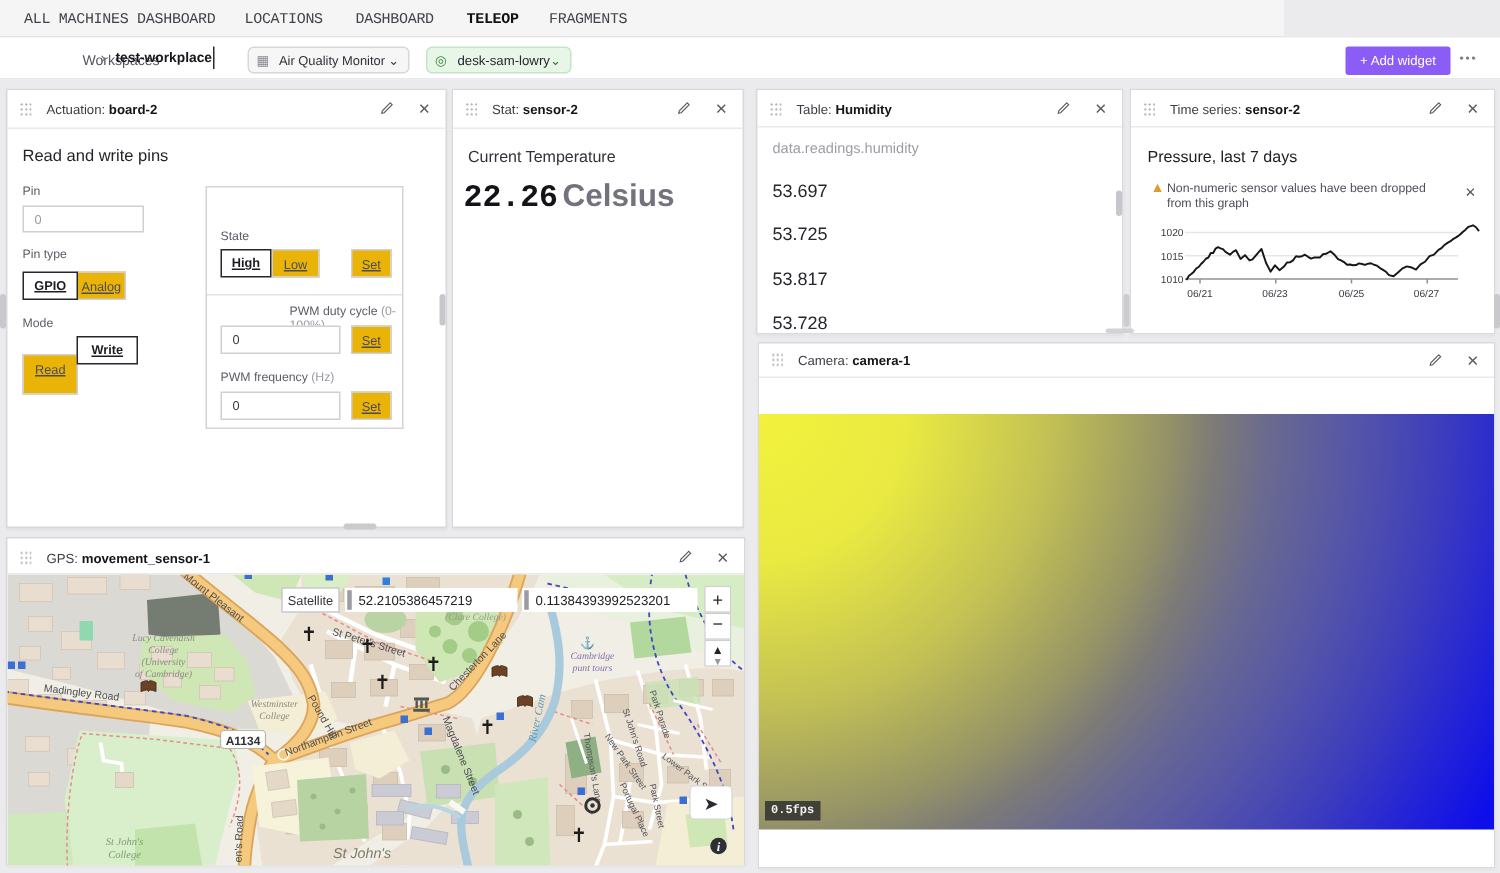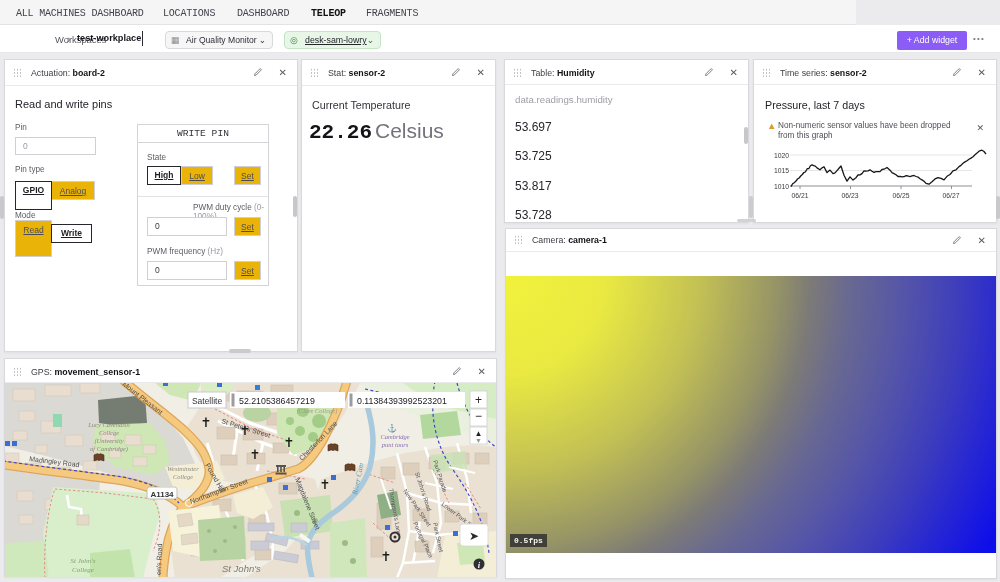--- a/index.html
+++ b/index.html
@@ -51,21 +51,21 @@
 .btn { position:absolute; font-size:8.5px; text-align:center;text-decoration:underline; }
 .btn.sel { background:#fff; border:1.5px solid #26262c; font-weight:bold; color:#1c1c22; z-index:2; }
 .btn.un  { background:#eab308; border:1px solid #cfcfd4; color:#4c4c55; }
 #panelWP { position:absolute; left:132px; top:64px; width:132px; height:162px; border:1px solid #d4d4d8; }
 #panelWP .ttl { position:absolute; left:0; top:0; right:0; height:18px; border-bottom:1px solid #d4d4d8; font-family:"Liberation Mono",monospace; font-size:9.6px; letter-spacing:0; color:#33333b; text-align:center; line-height:18px; }
 
 
 #wB .cap { position:absolute; left:10px; top:39px; font-size:10.7px; color:#33333b; }
 #wB .val { position:absolute; left:7px; top:59px; font-size:21px; }
 #wB .val .num { font-family:"Liberation Mono",monospace; font-weight:bold; color:#131318; }
-#wB .val .unit { color:#73737d; }
+#wB .val .unit { color:#73737d;font-weight:bold; }
 
 
 #wC .colh { position:absolute; left:10px; font-size:9.7px; color:#9d9da5; }
 #wC .row { position:absolute; left:10px; font-size:12px; color:#26262c; }
 
 
 #wD .h1 { position:absolute; left:11px; top:39px; font-size:10.7px; color:#1e1e24;text-align:right; }
 #wD .warn { position:absolute; left:13px; top:61px; width:200px; font-size:8.2px; color:#4f4f58; line-height:9.8px; }
 #wD .warn .tri { position:absolute; left:0px; top:0px; color:#e09b2d; font-size:9.5px; }
 #wD .warn .txt { display:block; margin-left:11px; }
@@ -99,48 +99,47 @@
   <span class="sep">›</span>
   <span class="wp">test-workplace</span>
   <span class="cursor"></span>
   <div class="pill" id="pill1">
       <span style="margin-left:5px;width:11px;color:#8a8a92;font-size:9px;">▦</span>
       <span style="margin-left:4px;">Air Quality Monitor</span>
       <span class="chev">⌄</span>
     </div>
   <div class="pill" id="pill2">
       <span style="margin-left:5px;width:11px;color:#3c8a3c;font-size:9px;">◎</span>
-      <span style="margin-left:4px;text-decoration:underline;">desk-sam-lowry</span>
+      <span style="margin-left:4px;">desk-sam-lowry</span>
       <span class="chev" style="color:#2f6e2f;">⌄</span>
     </div>
   <div id="addw">+ Add widget</div>
   <div id="dots">•••</div>
 </div>
 
 <div class="widget" id="wA">
   <div class="whead">
     <div class="drag"></div>
     <div class="t">Actuation: <b>board-2</b></div>
     <svg class="pencil" viewBox="0 0 16 16">
         <path d="M11.5 2.5l2 2L5 13l-2.6.6L3 11z" fill="none" stroke="#5a5a62" stroke-width="1.2"></path>
       </svg>
     <div class="xx">✕</div>
   </div>
   <div class="h1">Read and write pins</div>
   <div class="lbl" style="left:10px; top:63px;">Pin</div>
   <div class="inp" style="left:10px; top:77px; width:81px; height:18px;">0</div>
   <div class="lbl" style="left:10px; top:105px;">Pin type</div>
-  <div class="btn sel" style="left:10px; top:121px; width:37px; height:29px; line-height:17px;">GPIO</div>
-  <div class="btn un" style="left:46px; top:121px; width:44px; height:19px; line-height:18px;">Analog</div>
+  <div class="btn sel" style="left:10px; top:121px; width:37px; height:19px; line-height:17px;">GPIO</div>
+  <div class="btn un" style="left:46px; top:121px; width:33px; height:19px; line-height:18px;">Analog</div>
   <div class="lbl" style="left:10px; top:151px;">Mode</div>
-  <div class="btn un" style="left:10px; top:160px; width:37px; height:37px; line-height:18px;">Read</div>
+  <div class="btn un" style="left:10px; top:176px; width:37px; height:27px; line-height:18px;">Read</div>
   <div class="btn sel" style="left:46px; top:164px; width:41px; height:19px; line-height:17px;">Write</div>
 
   <div id="panelWP">
-    <div class="ttl">WRITE PIN</div>
     <div class="lbl" style="left:9px; top:28px;">State</div>
     <div class="btn sel" style="left:9px; top:41px; width:34px; height:19px; line-height:17px;">High</div>
     <div class="btn un" style="left:43px; top:41px; width:32px; height:19px; line-height:18px;">Low</div>
     <div class="btn un" style="left:96px; top:41px; width:27px; height:19px; line-height:18px;">Set</div>
     <div style="position:absolute; left:0; top:71px; width:100%; border-top:1px solid #e2e2e5;"></div>
     <div class="lbl" style="left:9px; top:78px;margin-left:46px;">PWM duty cycle <span style="color:#9a9aa2;">(0-100%)</span></div>
     <div class="inp" style="left:9px; top:92px; width:80px; height:19px; color:#3a3a42;">0</div>
     <div class="btn un" style="left:96px; top:92px; width:27px; height:19px; line-height:18px;">Set</div>
     <div class="lbl" style="left:9px; top:122px;">PWM frequency <span style="color:#9a9aa2;">(Hz)</span></div>
     <div class="inp" style="left:9px; top:136px; width:80px; height:19px; color:#3a3a42;">0</div>

